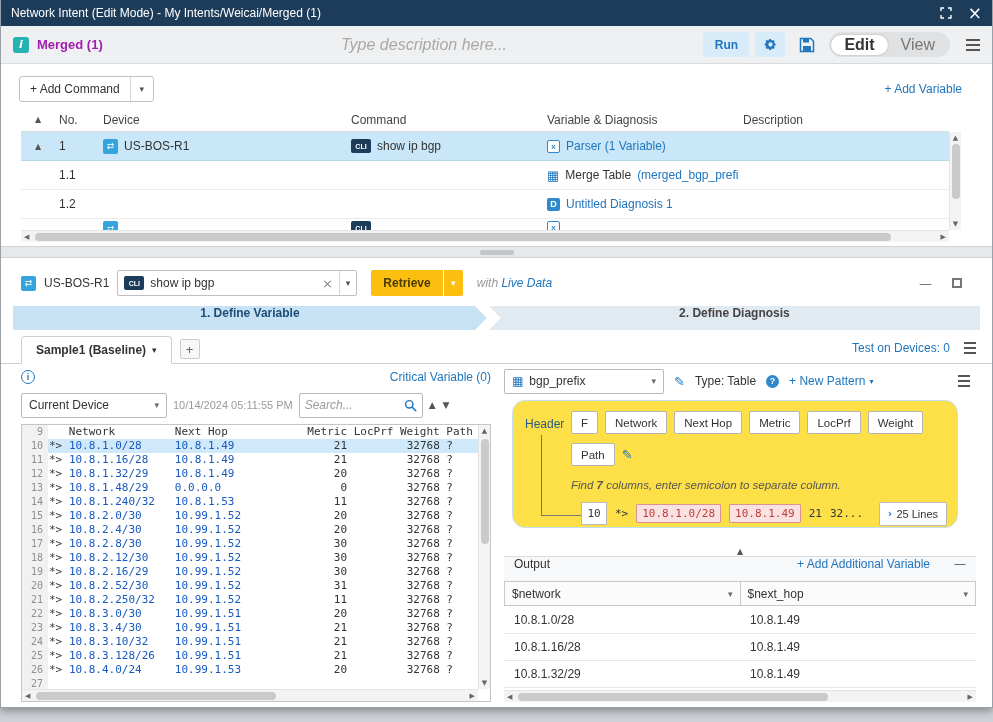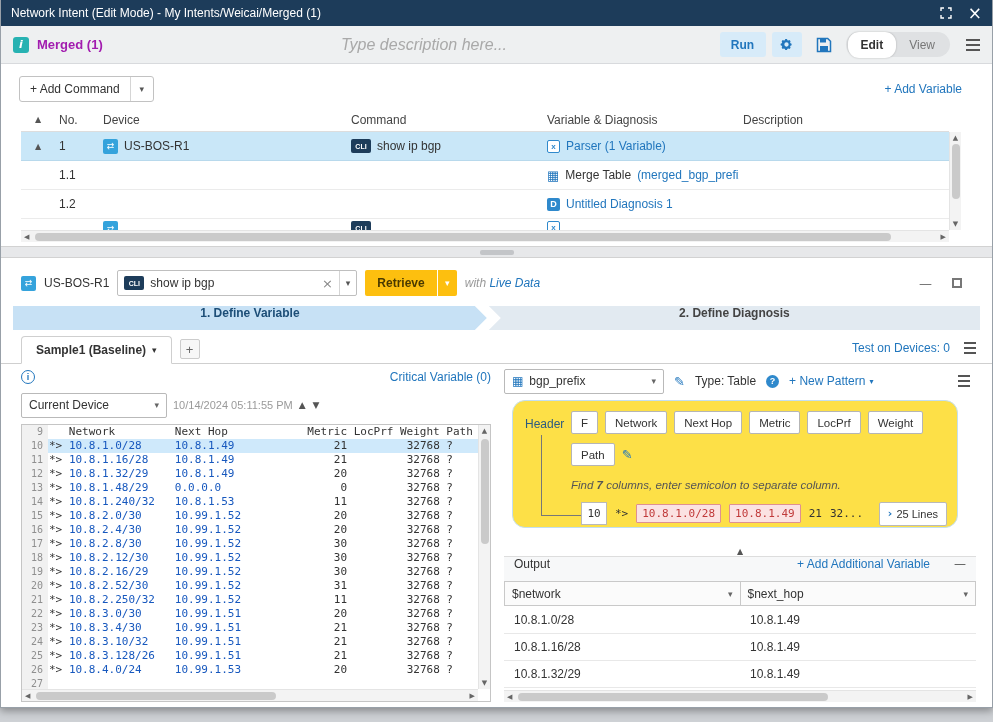--- a/index.html
+++ b/index.html
@@ -19,21 +19,21 @@
 .intent-ic{width:16px;height:16px;border-radius:3px;background:#27b2b2;color:#fff;font-size:11px;font-weight:bold;font-style:italic;display:flex;align-items:center;justify-content:center}
 .intent-name{font-size:13px;font-weight:bold;color:#a21caf}
 .desc{position:absolute;left:340px;top:8px;width:260px;height:22px;border:none;background:transparent;font-size:16px;font-style:italic;color:#a16207;outline:none;font-family:inherit}
 .desc::placeholder{color:#a9a9a9;font-style:italic}
 .hdr-right{margin-left:auto;display:flex;align-items:center;gap:6px}
 .btn-lblue{height:25px;border:none;border-radius:3px;background:#d7ebf9;color:#2176bd;font-size:12px;font-weight:bold;display:flex;align-items:center;justify-content:center;cursor:pointer;font-family:inherit}
 .run{width:46px}
 .gearbtn{width:30px}
 .saveic{margin:0 8px;display:flex;cursor:pointer}
 .toggle{height:25px;background:#dfe1e3;border-radius:13px;display:flex;align-items:center;padding:2px}
-.tg-seg{height:26px;padding:3px 13px;border-radius:11px;font-size:12px;color:#777;display:flex;align-items:center;cursor:pointer}
+.tg-seg{height:20px;padding:3px 13px;border-radius:11px;font-size:16px;color:#777;display:flex;align-items:center;cursor:pointer}
 .tg-seg.active{background:#fff;color:#333;font-weight:bold;box-shadow:0 0 2px rgba(0,0,0,.25)}
 .burger{display:inline-block;cursor:pointer;margin-left:10px}
 .burger b{display:block;width:14px;height:2px;background:#555;margin:3px 0}
 .burger.small b{width:12px}
 
 .addcmd{position:absolute;left:18px;top:76px;height:26px;display:flex;align-items:center;background:#fff;border:1px solid #c2c2c2;border-radius:3px;font-size:12px;color:#333;cursor:pointer;font-family:inherit;padding:0}
 .addcmd .lbl{padding:0 10px}
 .addcmd .sep{width:1px;align-self:stretch;background:#d5d5d5}
 .addcmd .chev{width:22px;text-align:center;color:#555;font-size:9px}
 .addvar{position:absolute;right:30px;top:82px;font-size:12px}
@@ -65,24 +65,24 @@
 
 .splitter{position:absolute;left:0;right:0;top:246px;height:12px;background:#e7e8ea;border-top:1px solid #d2d2d2;border-bottom:1px solid #d2d2d2;display:flex;align-items:center;justify-content:center;cursor:row-resize}
 .grip{width:34px;height:5px;border-radius:2px;background:#c3c5c8}
 
 .devbar{position:absolute;left:20px;top:268px;right:18px;height:30px;display:flex;align-items:center;gap:8px}
 .devname{font-size:12px;color:#333}
 .cmdbox{width:240px;height:26px;border:1px solid #bfbfbf;border-radius:2px;display:flex;align-items:center;gap:6px;padding:0 6px;background:#fff}
 .cmdbox .cmdtext{font-size:12px;color:#333;flex:1}
 .cmdbox .clear{color:#888;font-size:13px;cursor:pointer}
 .cmdbox .dd{border-left:1px solid #d5d5d5;padding-left:6px;color:#555;font-size:9px;align-self:stretch;display:flex;align-items:center;cursor:pointer}
-.retrieve-group{display:flex;margin-left:0}
+.retrieve-group{display:flex;margin-left:6px}
 .retrieve{height:26px;padding:0 12px;background:#fdbf0f;border:none;border-radius:2px 0 0 2px;font-size:12px;font-weight:bold;color:#4a3a00;cursor:pointer;font-family:inherit}
 .retrieve-dd{width:20px;height:26px;background:#fdbf0f;border:none;border-left:1px solid #fff;border-radius:0 2px 2px 0;color:#fff;font-size:9px;cursor:pointer}
-.withtxt{font-size:12px;font-style:italic;color:#999;}
+.withtxt{font-size:12px;font-style:italic;color:#999;margin-left:6px}
 .win-min{margin-left:auto;color:#666;font-size:13px;cursor:pointer}
 .win-max{width:10px;height:10px;border:2px solid #777;margin:0 12px;cursor:pointer}
 
 .wizard{position:absolute;left:12px;right:12px;top:306px;height:24px;display:flex}
 .wstep{display:flex;align-items:flex-start;justify-content:center;font-size:12px;font-weight:bold;cursor:pointer}
 .w1{width:49%;background:#c7e1f5;color:#1d4e77;clip-path:polygon(0 0,calc(100% - 12px) 0,100% 50%,calc(100% - 12px) 100%,0 100%)}
 .w2{flex:1;margin-left:2px;background:#e2eaf1;color:#444;clip-path:polygon(0 0,100% 0,100% 100%,0 100%,12px 50%)}
 
 .tabrow{position:absolute;left:0;right:0;top:336px;height:28px;border-bottom:1px solid #cfcfcf;display:flex;align-items:flex-end}
 .tab{margin-left:20px;height:28px;padding:0 14px;background:#fff;border:1px solid #cfcfcf;border-bottom:1px solid #fff;margin-bottom:-1px;border-radius:4px 4px 0 0;display:flex;align-items:center;gap:6px;font-size:12px;font-weight:bold;color:#333;z-index:2;cursor:pointer}
@@ -327,20 +327,29 @@
     <div class="lp-row1">
       <span class="infoic">i</span>
       <a class="link">Critical Variable (0)</a>
     </div>
     <div class="lp-row2">
       <div class="select devsel">
         <span>Current Device</span>
         <span class="chev glyph">▾</span>
       </div>
       <span class="timestamp">10/14/2024 05:11:55 PM</span>
+      <div class="searchbox">
+        <input placeholder="Search..." style="">
+        <span class="mag" style="display:flex;cursor:pointer">
+          <svg width="13" height="13" viewBox="0 0 16 16" fill="none" stroke="#2176bd" stroke-width="1.8">
+              <circle cx="6.5" cy="6.5" r="4.5"></circle>
+              <line x1="10" y1="10" x2="15" y2="15"></line>
+            </svg>
+        </span>
+      </div>
       <span class="updown glyph">
         <span>▲</span>
         <span>▼</span>
       </span>
     </div>
     <div class="codebox">
       <div class="codelines" id="code-lines">
           <div class="cl"><span class="ln">9</span><span class="ct hdr">   Network         Next Hop            Metric LocPrf Weight Path</span></div>
           <div class="cl"><span class="ln">10</span><span class="ct sel"><span class="st">*&gt; </span><span class="ip">10.8.1.0/28     </span><span class="ip">10.8.1.49           </span><span class="nm">    21         32768 ?</span></span></div>
           <div class="cl"><span class="ln">11</span><span class="ct"><span class="st">*&gt; </span><span class="ip">10.8.1.16/28    </span><span class="ip">10.8.1.49           </span><span class="nm">    21         32768 ?</span></span></div>

